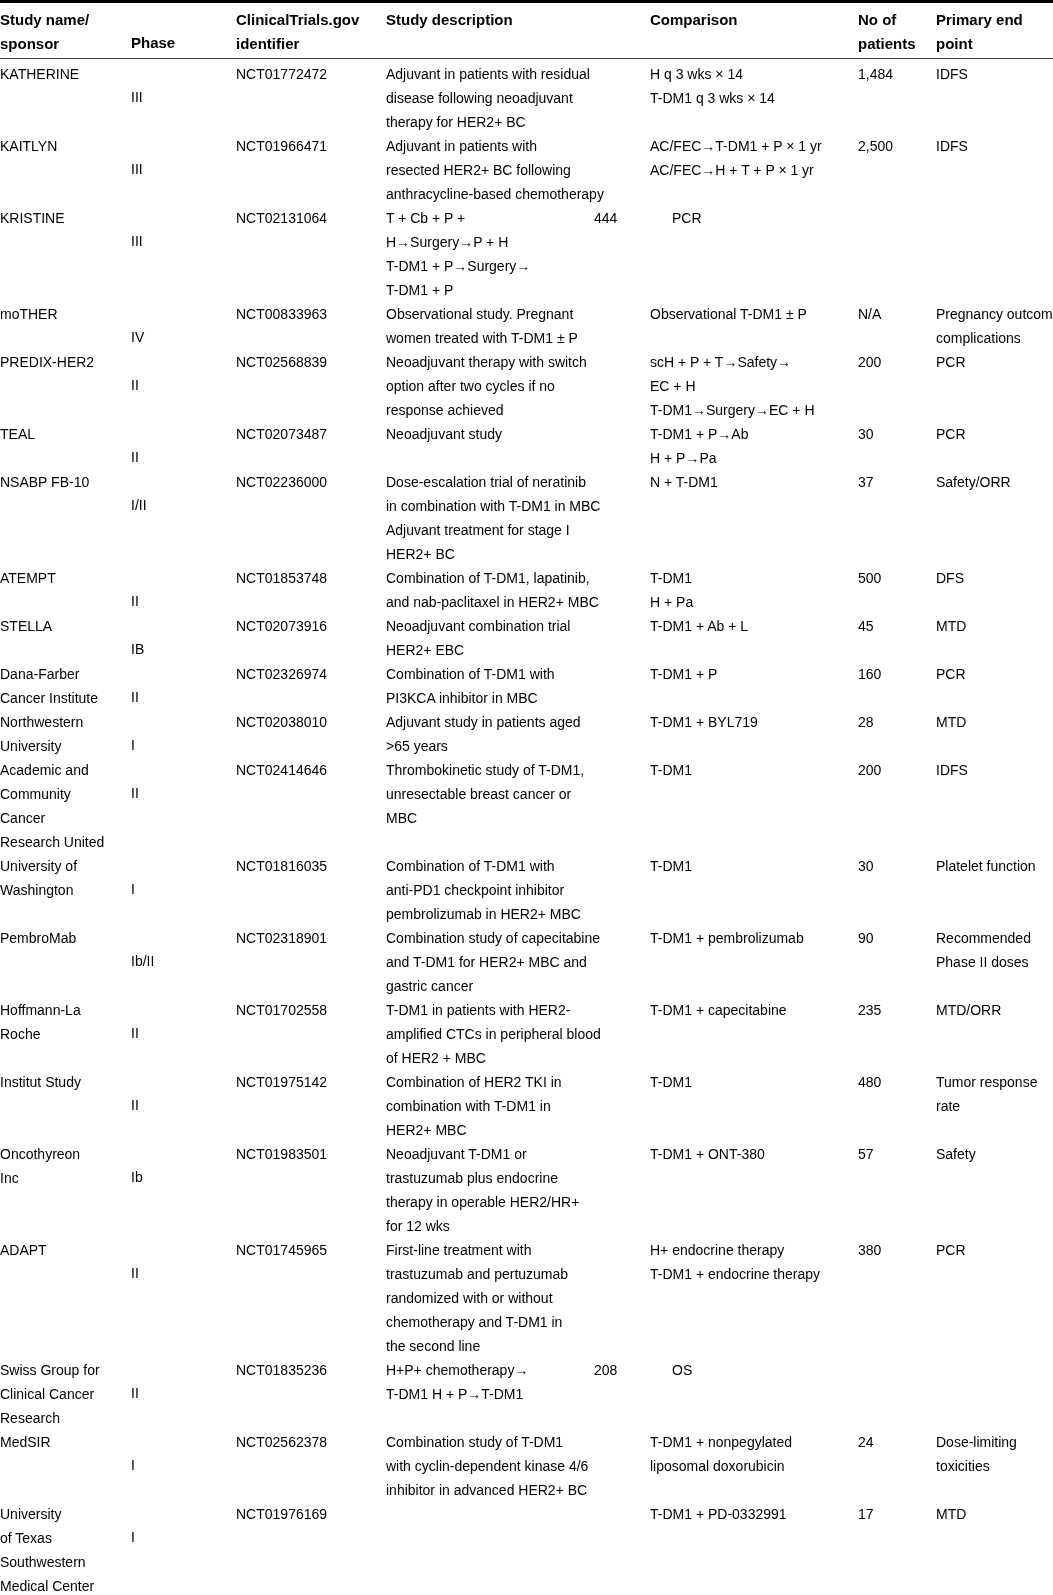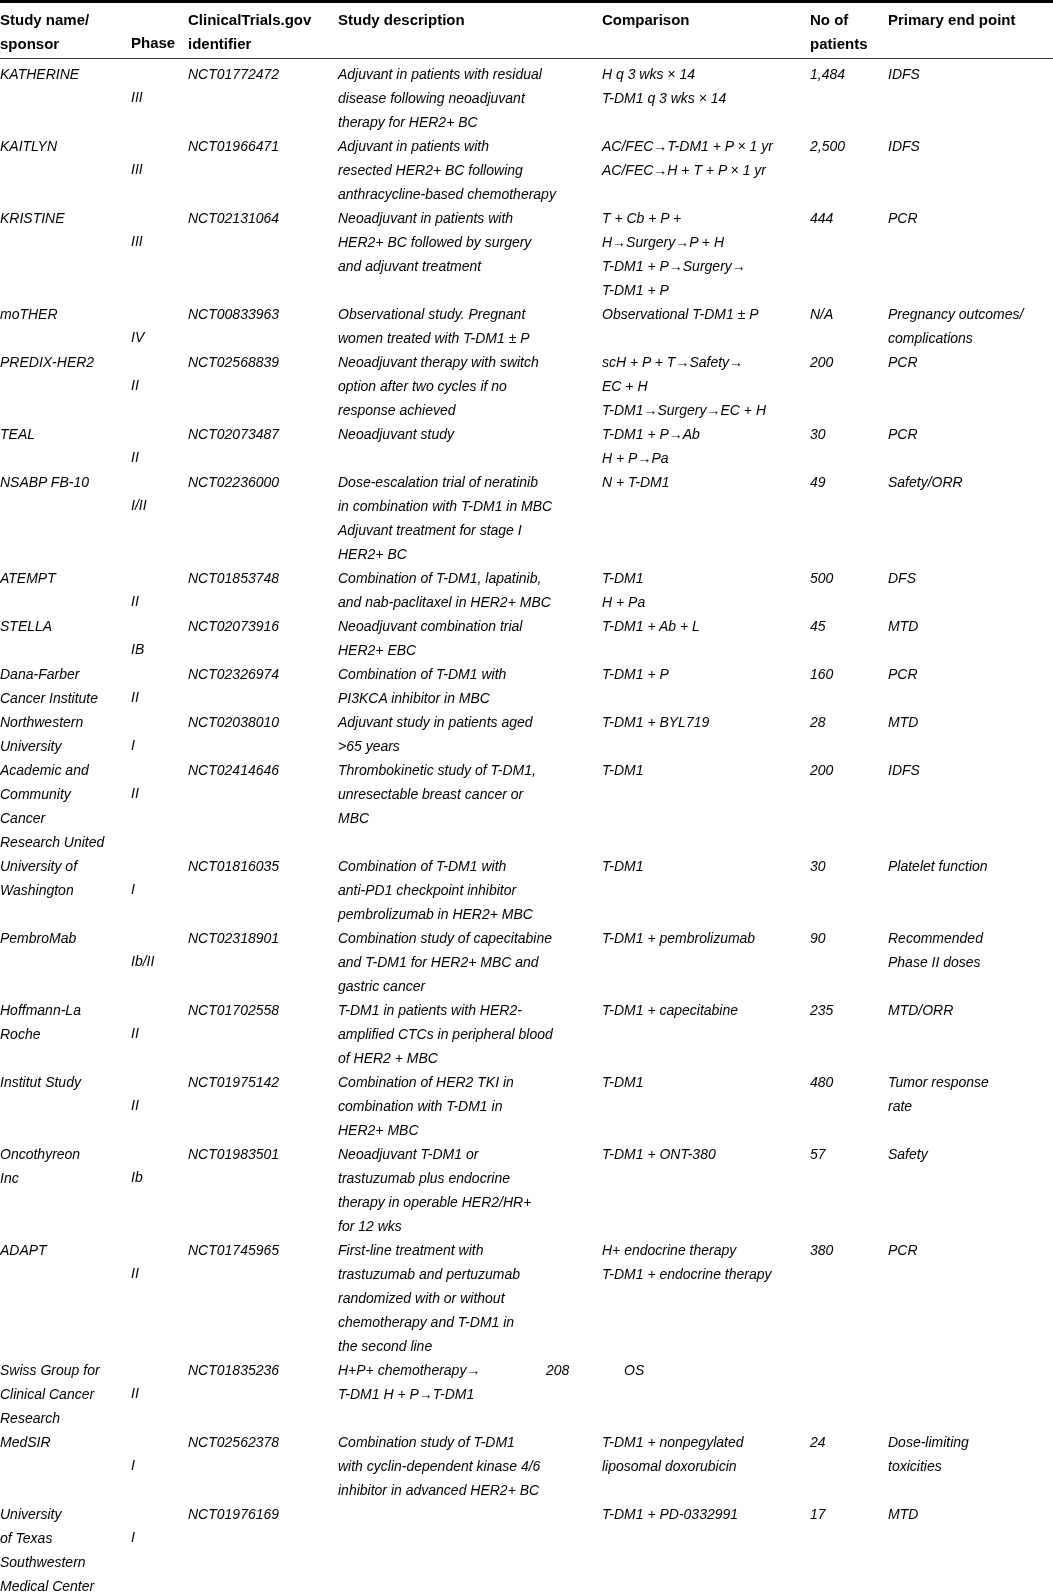--- a/index.html
+++ b/index.html
@@ -29,38 +29,37 @@
     line-height: 23.5px;
     padding: 5px 0 3px 0;
     border-bottom: 1px solid #3a3a3a;
   }
   .tbody {
     padding-top: 3px;
   }
   .trow {
     display: flex;
     align-items: flex-start;
-    font-style: italic;
   }
   .cell {
     box-sizing: border-box;
     font-size: 14px;
     line-height: 24px;
     white-space: pre;
     overflow: visible;
     padding-right: 4px;
   }
   .thead .cell {
     font-size: 15px;
     line-height: 23.5px;
     white-space: pre-line;
   }
   .col-study    { width: 131px; flex: 0 0 131px; }
   .col-phase    { width: 57px;  flex: 0 0 57px; margin-top: 23px;  }
-  .col-nct      { width: 150px; flex: 0 0 150px; }
+  .col-nct      { width: 150px; flex: 0 0 150px; margin-left: 48px; }
   .col-desc     { width: 264px; flex: 0 0 264px; }
   .col-comp     { width: 208px; flex: 0 0 208px; }
   .col-patients { width: 78px;  flex: 0 0 78px;  }
   .col-endpoint { width: 165px; flex: 1 1 auto;  }
 </style>
 </head>
 <body>
 
 <div class="page">
   <div class="table">
@@ -100,23 +99,20 @@
     <div class="cell col-comp">AC/FEC→T-DM1 + P × 1 yr
 AC/FEC→H + T + P × 1 yr</div>
     <div class="cell col-patients">2,500</div>
     <div class="cell col-endpoint">IDFS</div>
   </div>
 
   <div class="trow">
     <div class="cell col-study">KRISTINE</div>
     <div class="cell col-phase">III</div>
     <div class="cell col-nct">NCT02131064</div>
-    <div class="cell col-desc">Neoadjuvant in patients with
-HER2+ BC followed by surgery
-and adjuvant treatment</div>
     <div class="cell col-comp">T + Cb + P +
 H→Surgery→P + H
 T-DM1 + P→Surgery→
 T-DM1 + P</div>
     <div class="cell col-patients">444</div>
     <div class="cell col-endpoint">PCR</div>
   </div>
 
   <div class="trow">
     <div class="cell col-study">moTHER</div>
@@ -157,21 +153,21 @@
 
   <div class="trow">
     <div class="cell col-study">NSABP FB-10</div>
     <div class="cell col-phase">I/II</div>
     <div class="cell col-nct">NCT02236000</div>
     <div class="cell col-desc">Dose-escalation trial of neratinib
 in combination with T-DM1 in MBC
 Adjuvant treatment for stage I
 HER2+ BC</div>
     <div class="cell col-comp">N + T-DM1</div>
-    <div class="cell col-patients">49</div>
+    <div class="cell col-patients">37</div>
     <div class="cell col-endpoint">Safety/ORR</div>
   </div>
 
   <div class="trow">
     <div class="cell col-study">ATEMPT</div>
     <div class="cell col-phase">II</div>
     <div class="cell col-nct">NCT01853748</div>
     <div class="cell col-desc">Combination of T-DM1, lapatinib,
 and nab-paclitaxel in HER2+ MBC</div>
     <div class="cell col-comp">T-DM1

